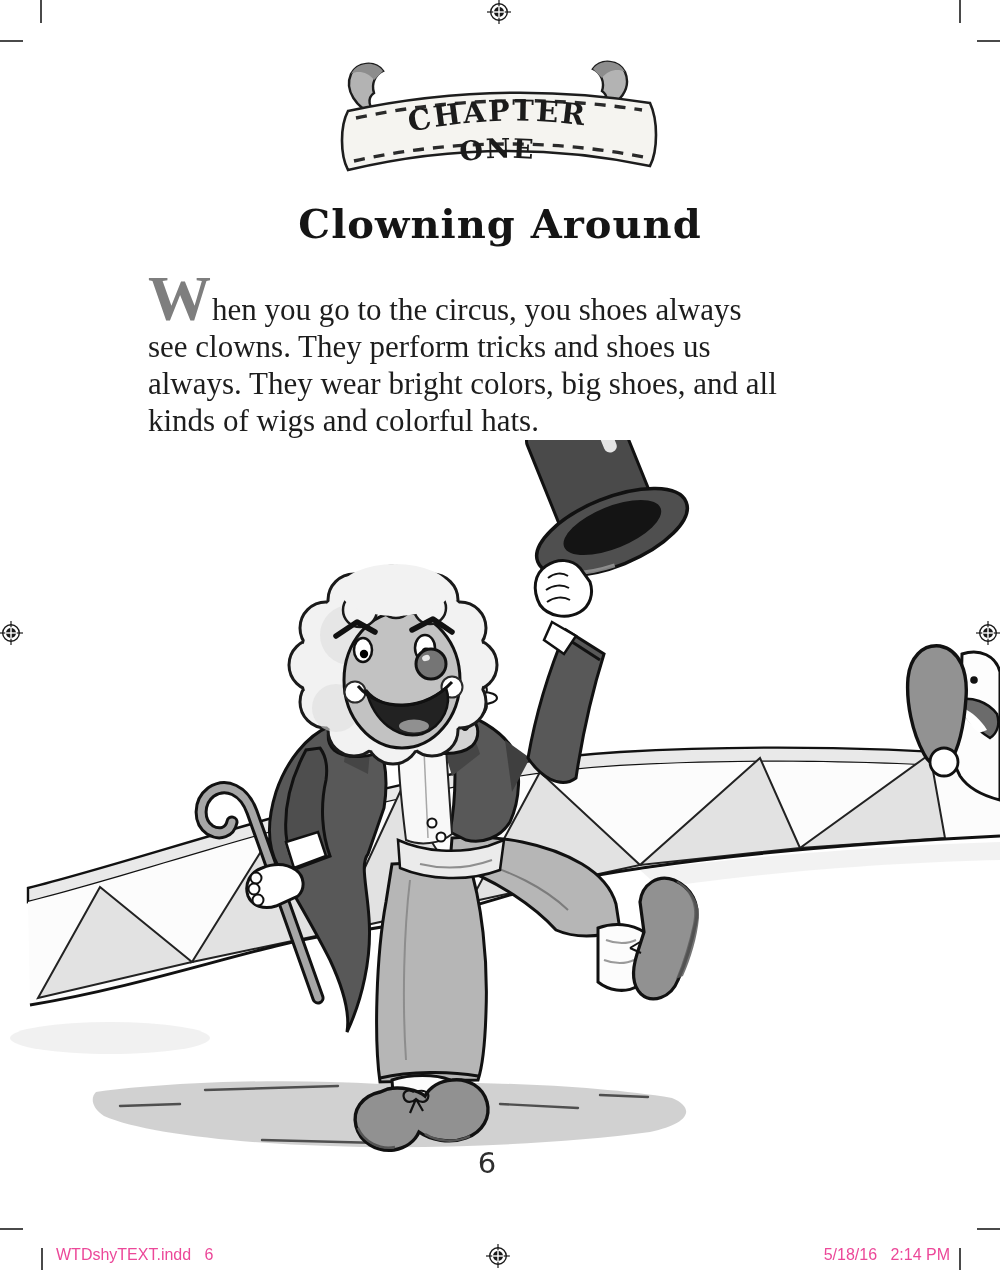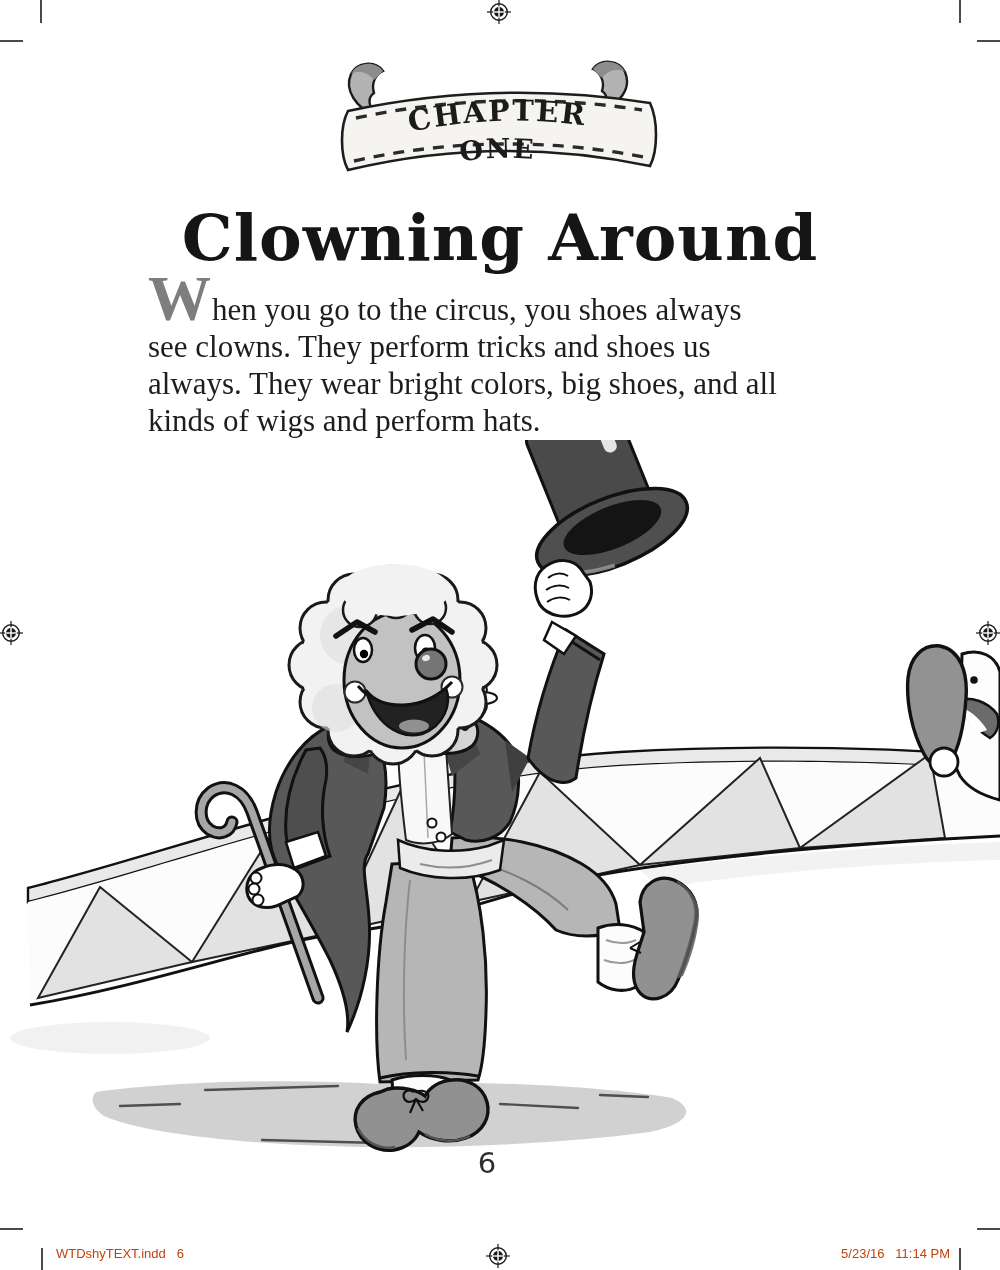--- a/index.html
+++ b/index.html
@@ -3,36 +3,36 @@
 <meta charset="utf-8">
 <style>
   html,body{margin:0;padding:0;background:#ffffff;}
   body{width:1000px;height:1270px;position:relative;font-family:"Liberation Serif",serif;overflow:hidden;}
   
   .crop{position:absolute;background:#4a4a4a;}
   
   #banner-svg{position:absolute;left:338px;top:60px;}
   
   .title{position:absolute;left:0;top:200px;width:1000px;text-align:center;
-         font-family:"DejaVu Serif",serif;font-weight:bold;font-size:64px;
+         font-family:"DejaVu Serif",serif;font-weight:bold;font-size:40px;
          letter-spacing:1px;color:#151515;}
   
   .para{position:absolute;left:148px;top:291px;width:720px;color:#1d1d1d;
         font-size:31px;line-height:37px;white-space:nowrap;}
   .para .ln{height:37px;}
   .dropcap{font-size:63px;color:#7e7e7e;font-weight:bold;line-height:0;margin-right:1px;
            font-family:"Liberation Serif",serif;}
   
   #illus{position:absolute;left:0;top:440px;}
   
   .pagenum{position:absolute;left:452px;top:1146px;width:70px;text-align:center;
            font-family:"DejaVu Sans",sans-serif;font-size:29px;color:#2e2e2e;}
   
   .slug{position:absolute;top:1246px;font-family:"Liberation Sans",sans-serif;
-        font-size:13px;color:#c2410c;white-space:pre;}
+        font-size:16px;color:#ec4899;white-space:pre;}
   .slug.left{left:56px;}
   .slug.right{right:50px;}
   .reg{position:absolute;}
 </style>
 </head>
 <body>
 
 <div class="crop" style="left:40px;top:0;width:1.5px;height:23px;"></div>
 <div class="crop" style="left:0;top:40px;width:23px;height:1.5px;"></div>
 <div class="crop" style="left:959px;top:0;width:1.5px;height:23px;"></div>
@@ -100,21 +100,21 @@
     <textPath href="#arcBot" startOffset="50%">ONE</textPath>
   </text>
 </svg>
 
 <div class="title">Clowning Around</div>
 
 <div class="para">
   <div class="ln"><span class="dropcap">W</span><span>hen you go to the circus, you shoes always</span></div>
   <div class="ln">see clowns. They perform tricks and shoes us</div>
   <div class="ln">always. They wear bright colors, big shoes, and all</div>
-  <div class="ln">kinds of wigs and perform hats.</div>
+  <div class="ln">kinds of wigs and colorful hats.</div>
 </div>
 
 <svg id="illus" width="1000" height="730" viewBox="0 0 1000 730">
 
   <g>
     <path d="M 28 448 C 180 410, 400 325, 620 312 C 780 303, 920 310, 1000 316 L 1000 330 C 920 324, 780 317, 620 326 C 400 339, 180 424, 28 462 Z" fill="#e9e9e9" stroke="#111" stroke-width="2.4"></path>
     <path d="M 28 462 C 180 424, 400 339, 620 326 C 780 317, 920 324, 1000 330 L 1000 396 C 760 408, 600 430, 520 452 C 460 470, 420 483, 330 495 C 260 505, 150 545, 30 565 Z" fill="#fcfcfc"></path>
     <g fill="#e2e2e2" stroke="#222" stroke-width="2">
       <path d="M 100 447 L 38 558 L 192 522 Z"></path>
       <path d="M 270 397 L 192 522 L 335 492 Z"></path>
@@ -281,13 +281,13 @@
     <path d="M 262 428 C 250 432, 244 444, 248 456 C 252 466, 264 470, 276 466 L 298 456 C 306 448, 304 436, 296 430 C 284 422, 272 424, 262 428 Z" fill="#fff" stroke="#111" stroke-width="3"></path>
     <circle cx="256" cy="438" r="5.5" fill="#fff" stroke="#111" stroke-width="2"></circle>
     <circle cx="254" cy="449" r="5.5" fill="#fff" stroke="#111" stroke-width="2"></circle>
     <circle cx="258" cy="460" r="5.5" fill="#fff" stroke="#111" stroke-width="2"></circle>
   </g>
 </svg>
 
 <div class="pagenum">6</div>
 
 <div class="slug left">WTDshyTEXT.indd   6</div>
-<div class="slug right">5/23/16   11:14 PM</div>
+<div class="slug right">5/18/16   2:14 PM</div>
 
 </body></html>

